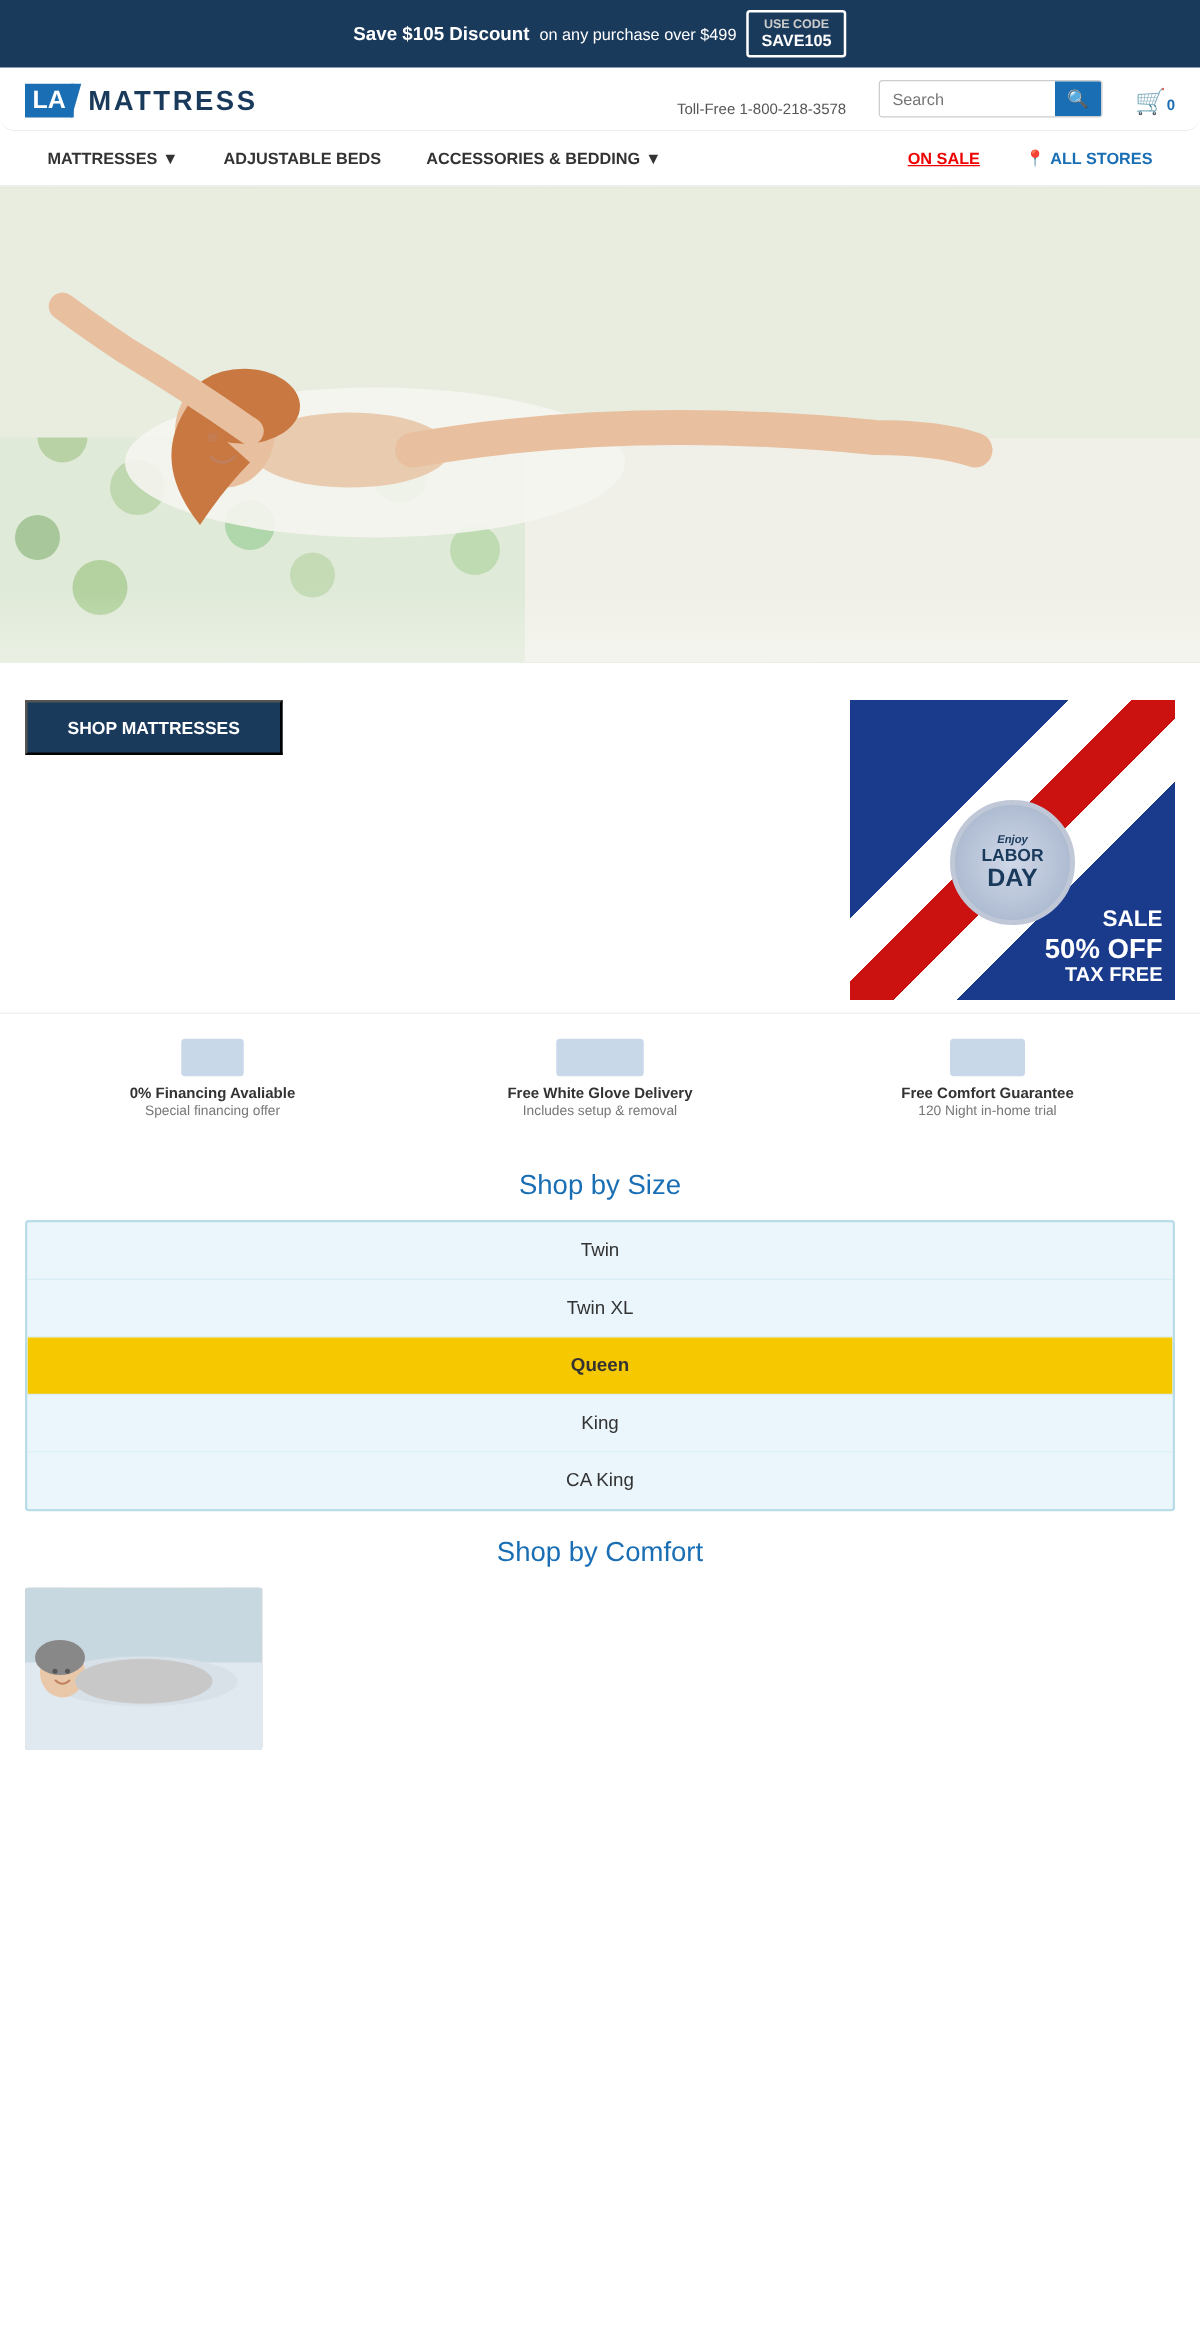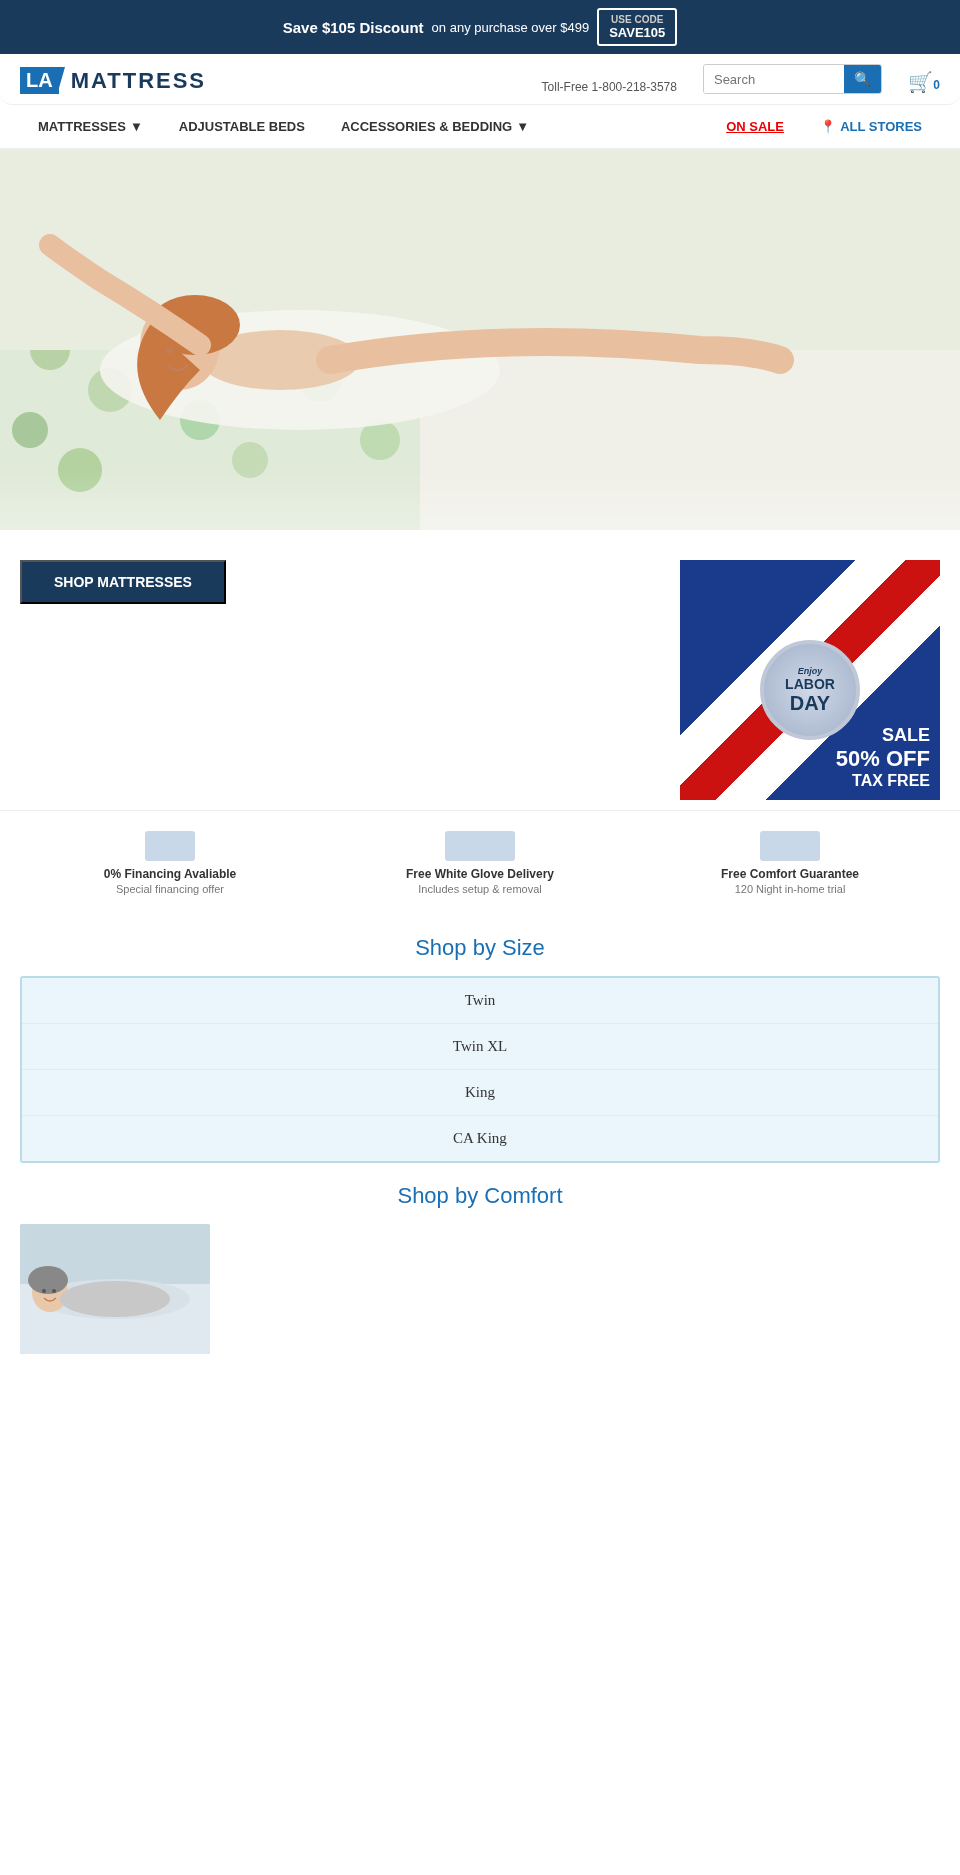--- a/index.html
+++ b/index.html
@@ -278,21 +278,20 @@
       overflow: hidden;
     }
     .size-row {
       padding: 14px 20px;
       text-align: center;
       font-size: 15px;
       color: #333;
       border-bottom: 1px solid #d8eef5;
       cursor: pointer;
       background: #eaf6fb;
-      font-family: Liberation Serif, serif;
     }
     .size-row:last-child { border-bottom: none; }
     .size-row.active {
       background: #f5c800;
       color: #333;
       font-weight: bold;
     }
 
     
     .comfort-section {
@@ -447,20 +446,21 @@
     <span class="feature-title">Free Comfort Guarantee</span>
     <span class="feature-subtitle">120 Night in-home trial</span>
   </div>
 </div>
 
 <div>
   <h2 class="section-title">Shop by Size</h2>
   <div class="size-table">
     <div class="size-row">Twin</div>
     <div class="size-row">Twin XL</div>
+    <div class="size-row active">Queen</div>
     <div class="size-row">King</div>
     <div class="size-row">CA King</div>
   </div>
 </div>
 
 <div class="comfort-section">
   <h2 class="section-title">Shop by Comfort</h2>
   <div class="comfort-image">
     <div class="comfort-img-inner">
       <svg width="190" height="130" viewBox="0 0 190 130" xmlns="http://www.w3.org/2000/svg">

